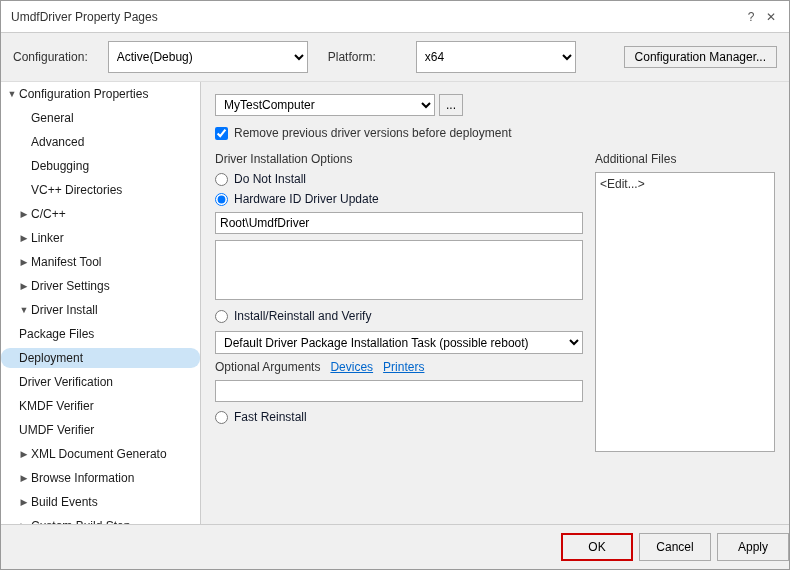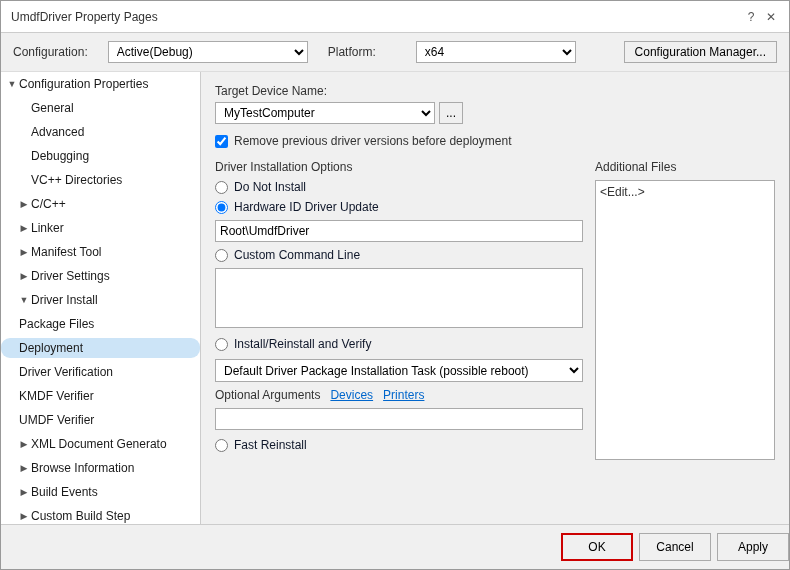--- a/index.html
+++ b/index.html
@@ -41,21 +41,21 @@
       align-items: center;
       padding: 8px 12px;
       gap: 20px;
       background: #f0f0f0;
       border-bottom: 1px solid #ddd;
     }
     
     .config-label { font-size: 12px; color: #333; }
     
     .config-select {
-      height: 22px;
+      height: 32px;
       border: 1px solid #aaa;
       background: white;
       font-size: 12px;
       padding: 0 4px;
     }
     
     .config-select-main { width: 200px; }
     .config-select-platform { width: 160px; margin-left: 20px; }
     
     .config-mgr-btn {
@@ -407,21 +407,20 @@
       <div class="tree-item">
         <div class="tree-item-row tree-indent-1">
           <span class="tree-arrow">▶</span>
           <span class="tree-item-label">Custom Build Step</span>
         </div>
       </div>
 
     </div>
 
     <div class="right-panel">
-      <div class="field-label">Target Device Name:</div>
       <div class="target-device-row">
         <select class="target-select">
           <option>MyTestComputer</option>
         </select>
         <button class="dots-btn">...</button>
       </div>
 
       <div class="checkbox-row">
         <input type="checkbox" id="remove-cb" checked="" style="">
         <label for="remove-cb">Remove previous driver versions before deployment</label>
@@ -436,24 +435,20 @@
             <label for="opt-none">Do Not Install</label>
           </div>
 
           <div class="radio-option">
             <input type="radio" name="install-opt" id="opt-hwid" checked="" style="">
             <label for="opt-hwid">Hardware ID Driver Update</label>
           </div>
 
           <input type="text" class="text-input" value="Root\UmdfDriver" style="">
 
-          <div class="radio-option">
-            <input type="radio" name="install-opt" id="opt-custom" style="">
-            <label for="opt-custom">Custom Command Line</label>
-          </div>
 
           <textarea class="text-area" style=""></textarea>
 
           <div class="radio-option">
             <input type="radio" name="install-opt" id="opt-install" style="">
             <label for="opt-install">Install/Reinstall and Verify</label>
           </div>
 
           <div class="install-row">
             <select class="install-select">

